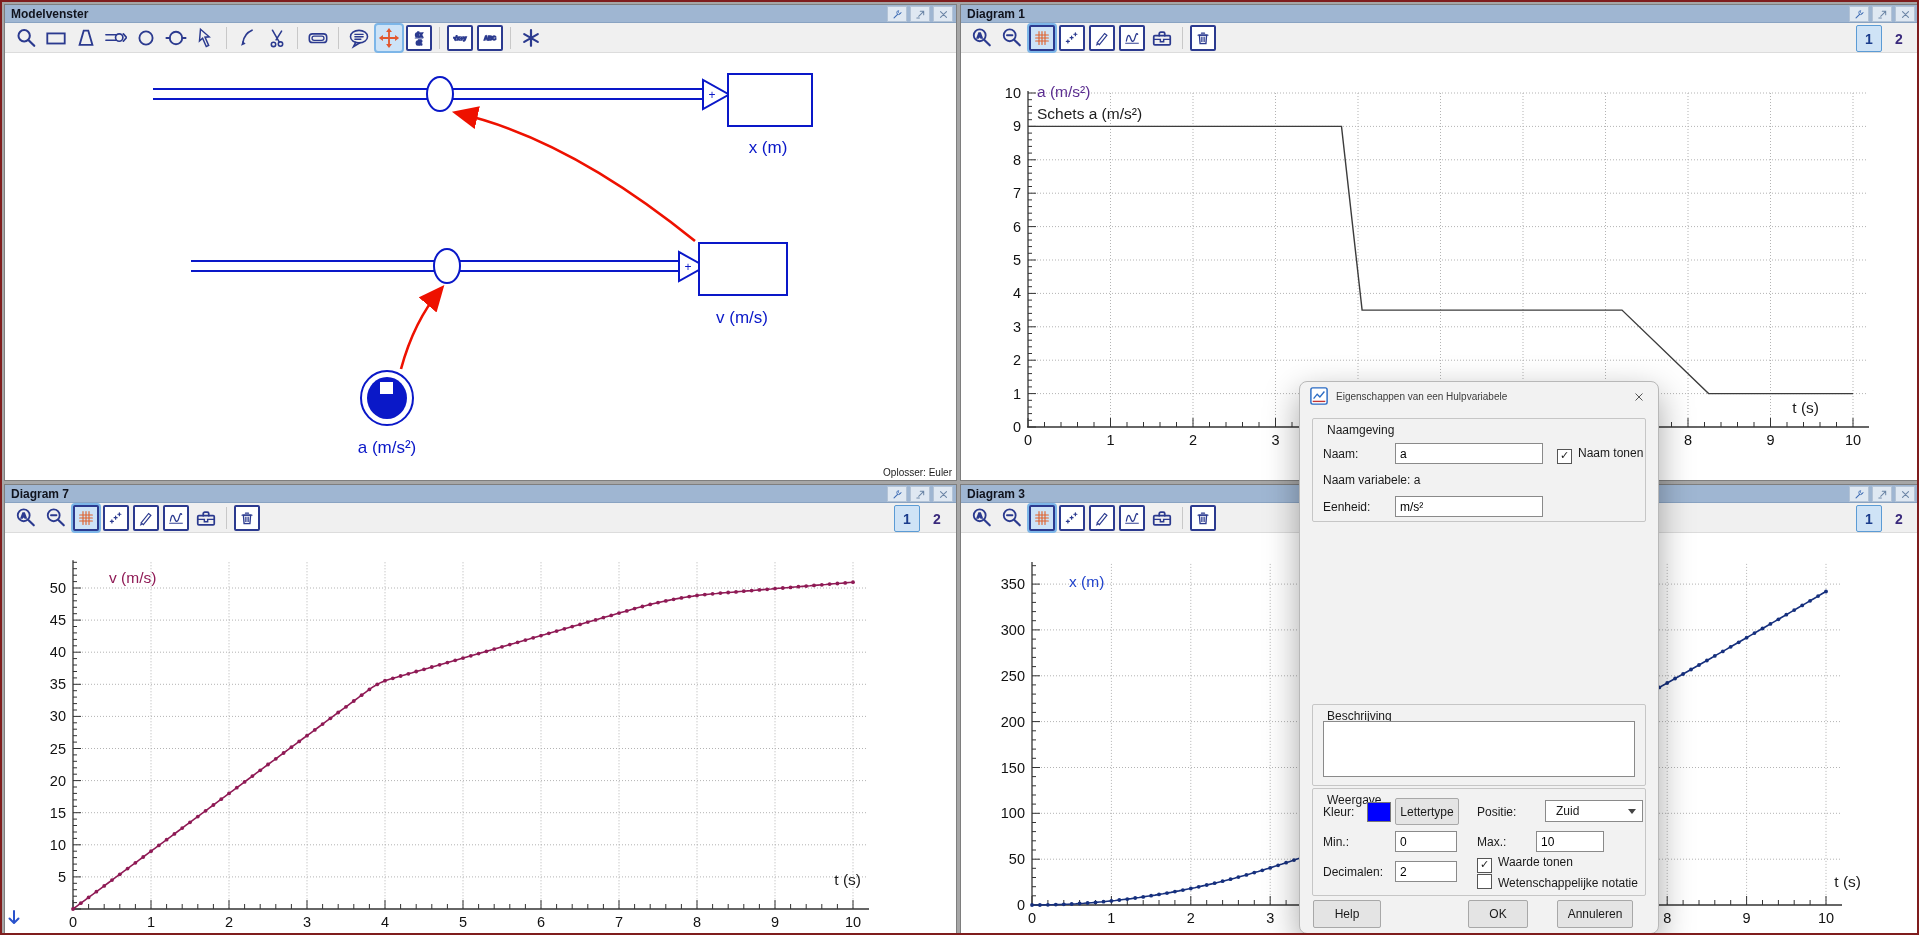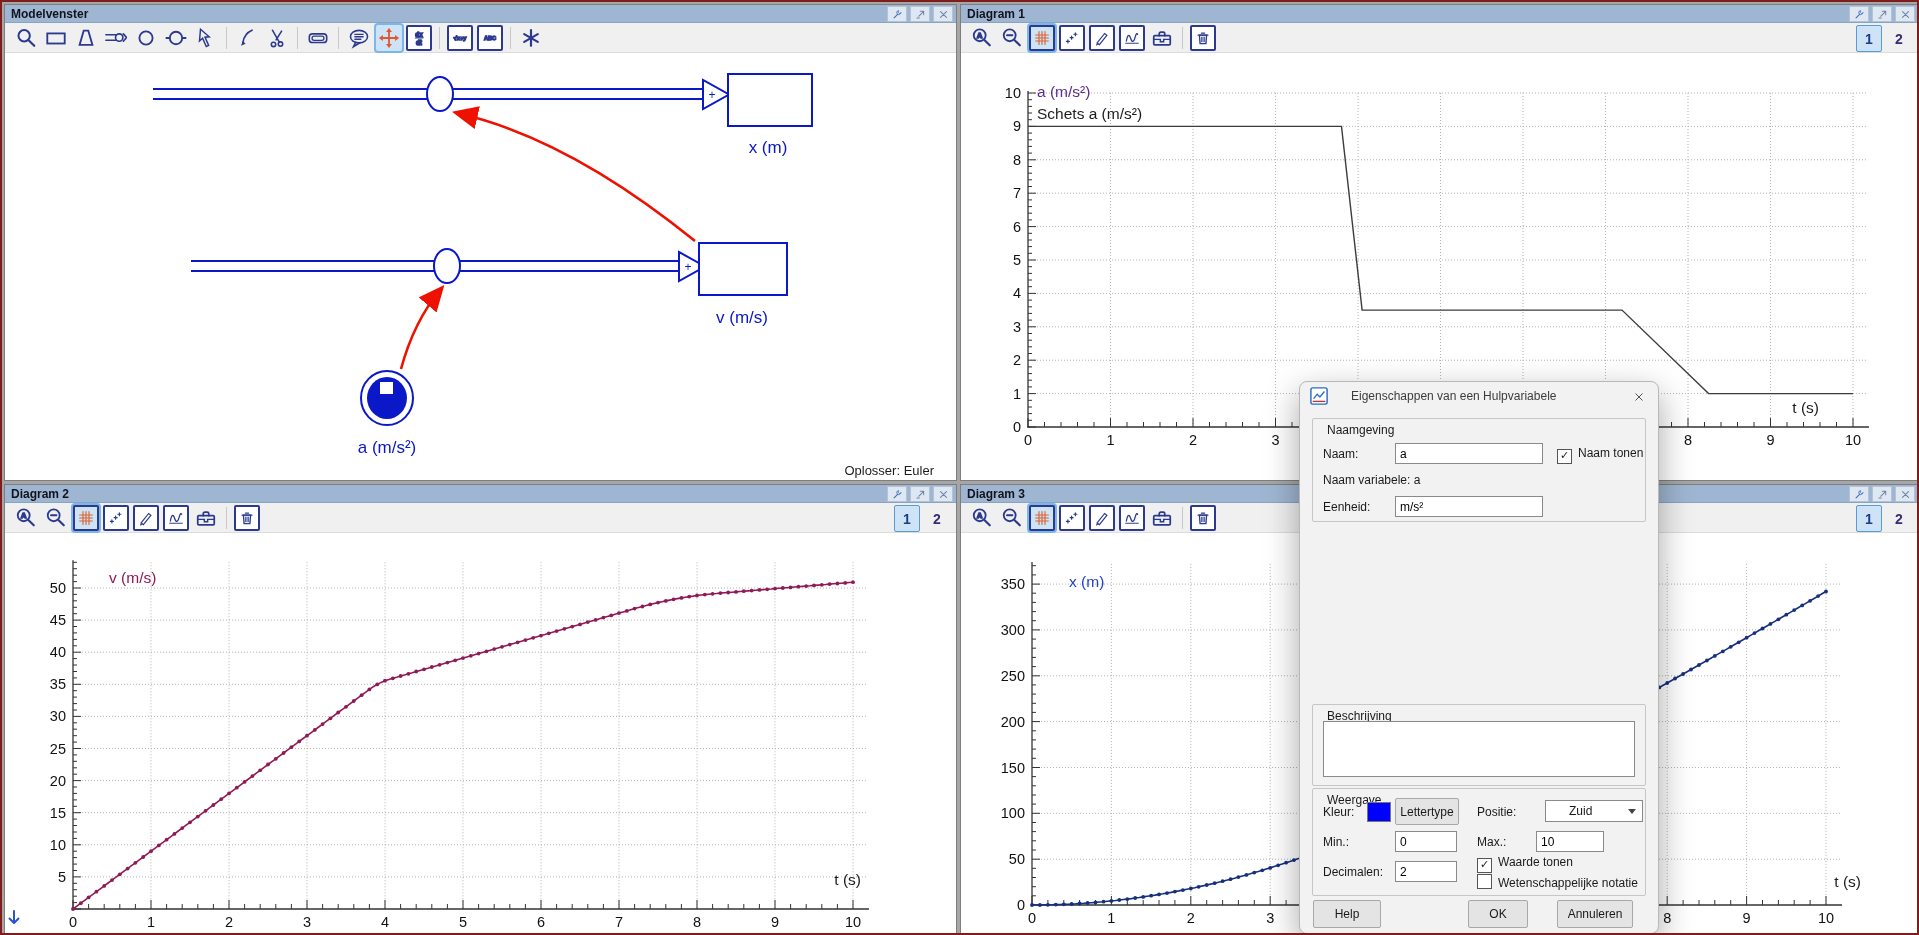--- a/index.html
+++ b/index.html
@@ -10,42 +10,42 @@
   .titlebar .title.bold{font-weight:bold;}
   .winbtns{position:absolute;right:3px;top:1px;display:flex;gap:3px;}
   .winbtn{width:18px;height:14px;background:#dfe8f2;border:1px solid #b3c3d6;display:flex;align-items:center;justify-content:center;}
   .toolbar{position:absolute;left:0;top:18px;right:0;height:30px;background:#f0f0f0;border-bottom:1px solid #dcdcdc;display:flex;align-items:center;padding-left:6px;box-sizing:border-box;}
   .tbtn{width:26px;height:26px;margin:0 2px;display:flex;align-items:center;justify-content:center;border-radius:2px;box-sizing:border-box;background:transparent;}
   .tbtn.boxed{border:2px solid #2b3a8f;background:#fff;}
   .tbtn.active{background:#cde3f7;box-shadow:0 0 0 2px #7db6e8;}
   .tsep{width:1px;height:22px;background:#c8c8c8;margin:0 5px;}
   .content{position:absolute;left:0;top:48px;right:0;bottom:0;background:#fff;overflow:hidden;}
   .chartmount{position:absolute;left:0;top:0;right:0;bottom:0;}
-  .solver{position:absolute;right:22px;bottom:2px;font-size:13px;color:#1c1c1c;}
+  .solver{position:absolute;right:4px;bottom:2px;font-size:10px;color:#1c1c1c;}
   .pagebtns{position:absolute;right:6px;top:2px;display:flex;gap:4px;align-items:center;}
   .pagebtn{width:24px;height:25px;display:flex;align-items:center;justify-content:center;font-size:14px;font-weight:bold;color:#3a2a7c;border:1px solid transparent;border-radius:2px;}
   .pagebtn.active{background:#cfe3f6;border:1px solid #5b9bd5;color:#1a3c8c;}
   .corner-arrow{position:absolute;left:2px;bottom:4px;}
   svg text{font-family:"Liberation Sans",sans-serif;}
   .ictxt{font-weight:bold;fill:#2b3a8f;text-anchor:middle;font-family:"Liberation Sans",sans-serif;}
   
   .dialog{position:absolute;left:1297px;top:379px;width:358px;height:551px;background:#f2f2f2;border:1px solid #b8b8b8;border-radius:8px;box-shadow:0 12px 34px rgba(0,0,0,.35);z-index:20;font-size:12px;color:#1a1a1a;}
   .dlg-title{position:absolute;left:0;top:0;right:0;height:28px;display:flex;align-items:center;padding-left:10px;}
-  .dlg-title span{margin-left:23px;font-size:12px;color:#3c3c3c;}
+  .dlg-title span{margin-left:8px;font-size:10px;color:#3c3c3c;}
   .dlg-close{position:absolute;right:10px;top:6px;width:18px;height:18px;display:flex;align-items:center;justify-content:center;}
   .group{position:absolute;left:12px;right:12px;border:1px solid #c6c6c6;border-radius:2px;}
   .legend{position:absolute;top:-8px;left:10px;background:#f2f2f2;padding:0 4px;font-size:12px;margin-top:12px;}
   .fld{position:absolute;white-space:nowrap;}
   .tin{position:absolute;background:#fff;border:1px solid #8a8a8a;font-size:12px;font-family:"Liberation Sans",sans-serif;padding:1px 4px;box-sizing:border-box;}
   .cb{display:inline-block;width:13px;height:13px;background:#fff;border:1px solid #555;vertical-align:-2px;margin-right:6px;text-align:center;line-height:12px;font-size:11px;color:#1a1a1a;font-family:"DejaVu Sans",sans-serif;}
   .radio{display:inline-block;width:12px;height:12px;border:1px solid #555;border-radius:50%;background:#fff;vertical-align:-2px;margin-right:7px;position:relative;}
   .radio.checked::after{content:"";position:absolute;left:3px;top:3px;width:6px;height:6px;border-radius:50%;background:#222;}
   .btn{position:absolute;background:#e4e4e4;border:1px solid #a8a8a8;border-radius:2px;display:flex;align-items:center;justify-content:center;font-size:12px;color:#1a1a1a;}
   .swatch{position:absolute;border:1px solid #777;}
-  .sel{position:absolute;background:#fff;border:1px solid #8a8a8a;display:flex;align-items:center;padding-left:23px;box-sizing:border-box;text-align:center;}
+  .sel{position:absolute;background:#fff;border:1px solid #8a8a8a;display:flex;align-items:center;padding-left:10px;box-sizing:border-box;text-align:center;}
   .sel .chev{position:absolute;right:6px;top:8px;width:0;height:0;border-left:4px solid transparent;border-right:4px solid transparent;border-top:5px solid #444;}
   .txtarea{position:absolute;background:#fff;border:1px solid #8a8a8a;}
 </style>
 </head>
 <body>
 
 <div class="app">
 
   <div class="panel" style="left:2px;top:2px;width:953px;height:477px">
     <div class="titlebar">
@@ -452,21 +452,21 @@
             <path d="M67 73.4 L380.5 73.4 L401.1 257.1 L661 257.1 L747.6 340.6 L892 340.6 " fill="none" stroke="#3c3c3c" stroke-width="1.4"></path>
             <text x="76" y="44" font-size="15.5" fill="#5b2d90">a (m/s²)</text>
             <text x="76" y="66" font-size="15.5" fill="#1c1c1c">Schets a (m/s²)</text>
             <text x="858" y="360" font-size="15.5" fill="#1c1c1c" text-anchor="end">t (s)</text>
           </svg></div>
     </div>
   </div>
 
   <div class="panel" style="left:2px;top:482px;width:953px;height:451px">
     <div class="titlebar">
-      <span class="title">Diagram 2</span>
+      <span class="title">Diagram 7</span>
       <span class="winbtns">
           <span class="winbtn">
             <svg width="11" height="11" viewBox="0 0 24 24" fill="none" stroke-linecap="round">
               <path d="M12.2 11.8L4.5 19.5" stroke="#3f6db5" stroke-width="2.4"></path>
               <path d="M18.9 9.4a4.4 4.4 0 11-4.3-5.9l-1.4 3.4 2.9 2.9 3.4-1.4z" stroke="#3f6db5" stroke-width="1.8"></path>
             </svg>
           </span>
           <span class="winbtn">
             <svg width="11" height="11" viewBox="0 0 24 24" fill="none" stroke-linecap="round">
               <path d="M4 19.5h5.5M8 16L19 5M11.5 5H19v7.5" stroke="#6c86a6" stroke-width="2.2"></path>

